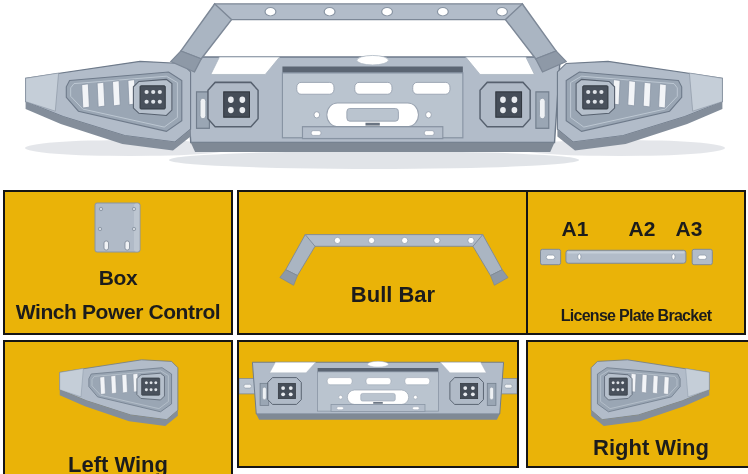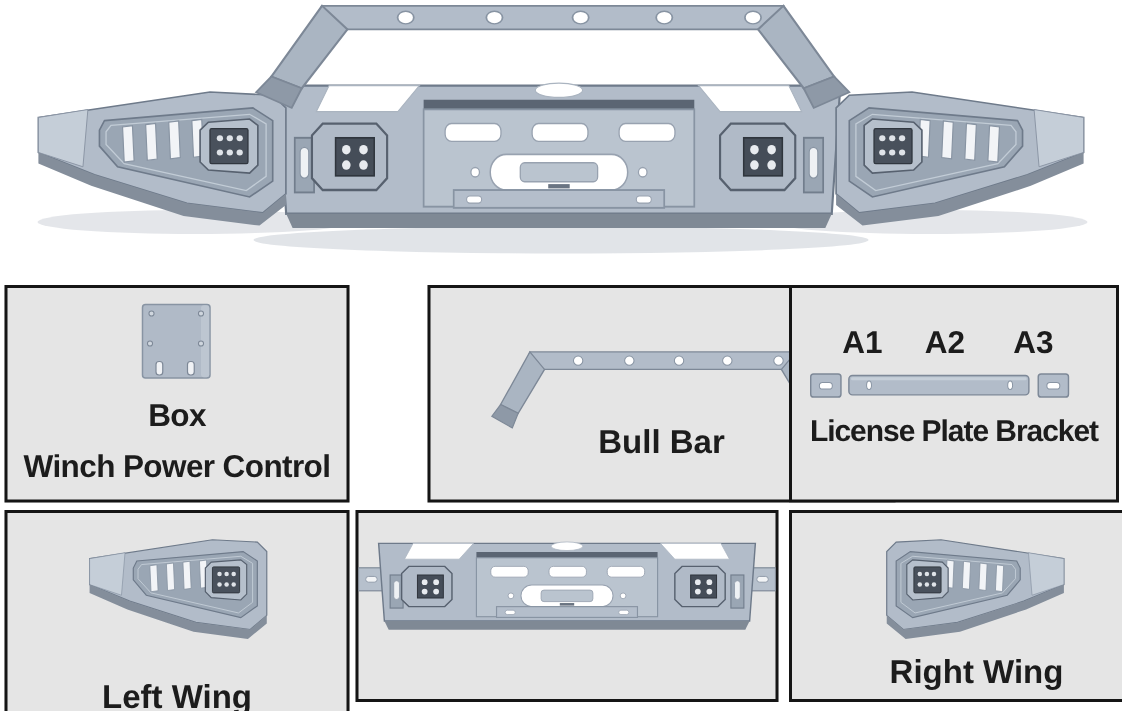--- a/index.html
+++ b/index.html
@@ -4,51 +4,51 @@
 <style>
   html,body { margin:0; padding:0; background:#ffffff; }
   .stage {
     position:relative; width:748px; height:474px;
     background:#ffffff; overflow:hidden;
     font-family:"Liberation Sans", sans-serif;
   }
   .hero-svg { position:absolute; left:0; top:0; }
   .pbox {
     position:absolute; box-sizing:border-box;
-    border:2px solid #151515; background:#e5e5e5;
+    border:2px solid #151515; background:#eab308;
   }
   #box-winch     { left:3px;   top:190px; width:230px; height:145px; }
-  #box-bullbar   { left:237px; top:190px; width:312px; height:145px;margin-left:48px; }
+  #box-bullbar   { left:237px; top:190px; width:312px; height:145px; }
   #box-license   { left:526px; top:190px; width:220px; height:145px; }
   #box-leftwing  { left:3px;   top:340px; width:230px; height:145px; }
   #box-mainbody  { left:237px; top:340px; width:282px; height:128px; }
   #box-rightwing { left:526px; top:340px; width:250px; height:128px; }
 
   .part-img { position:absolute; left:50%; transform:translateX(-50%); }
   #img-winch    { top:10px; width:48px;  height:52px; }
   #img-bullbar  { top:36px; width:234px; height:60px; }
   #img-license  { top:53px; width:192px; height:24px; }
   #img-leftwing { top:13px; width:126px; height:75px; }
   #img-mainbody { top:17px; width:278px; height:64px; }
   #img-rightwing{ top:13px; width:126px; height:75px; }
 
   .caption {
     position:absolute; left:0; right:0; text-align:center;
     font-weight:700; color:#1c1c1c; white-space:nowrap;
   }
   .cap-winch   { bottom:4px;  font-size:21px; line-height:34px; letter-spacing:-0.4px; }
   .cap-bull    { bottom:25px; font-size:22px; }
-  .cap-license { bottom:33px; font-size:20px; letter-spacing:-0.7px; }
+  .cap-license { bottom:8px; font-size:16px; letter-spacing:-0.7px; }
   .cap-row2    { bottom:5px;  font-size:22px; }
 
   .a-label {
     position:absolute; top:25px; transform:translateX(-50%);
     font-weight:700; font-size:21px; color:#1c1c1c;
   }
-  #a1 { left:47px; } #a2 { left:102px; } #a3 { left:161px; }
+  #a1 { left:47px; } #a2 { left:114px; } #a3 { left:161px; }
 
   .defs-holder { position:absolute; width:0; height:0; overflow:hidden; }
 </style>
 </head>
 <body>
 
 <div class="stage">
 
   <svg class="defs-holder" aria-hidden="true">
     <defs>

